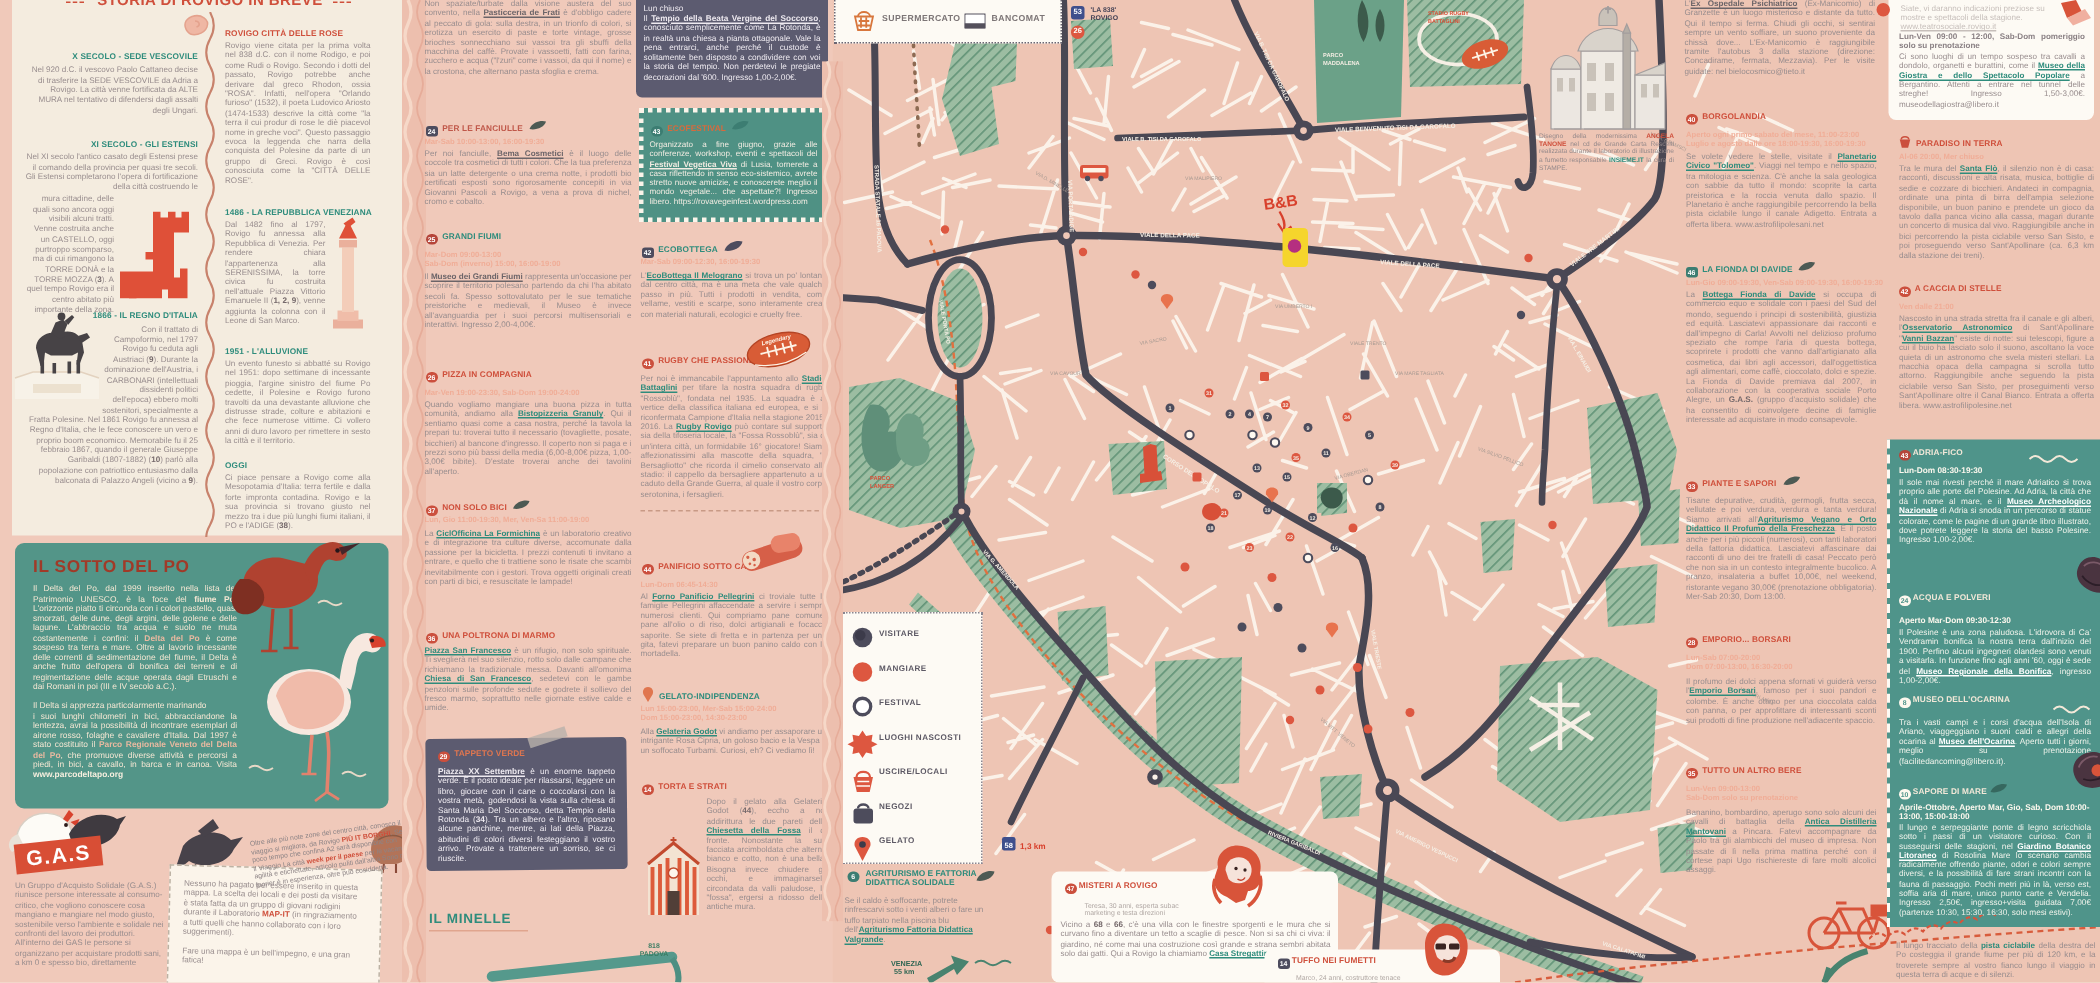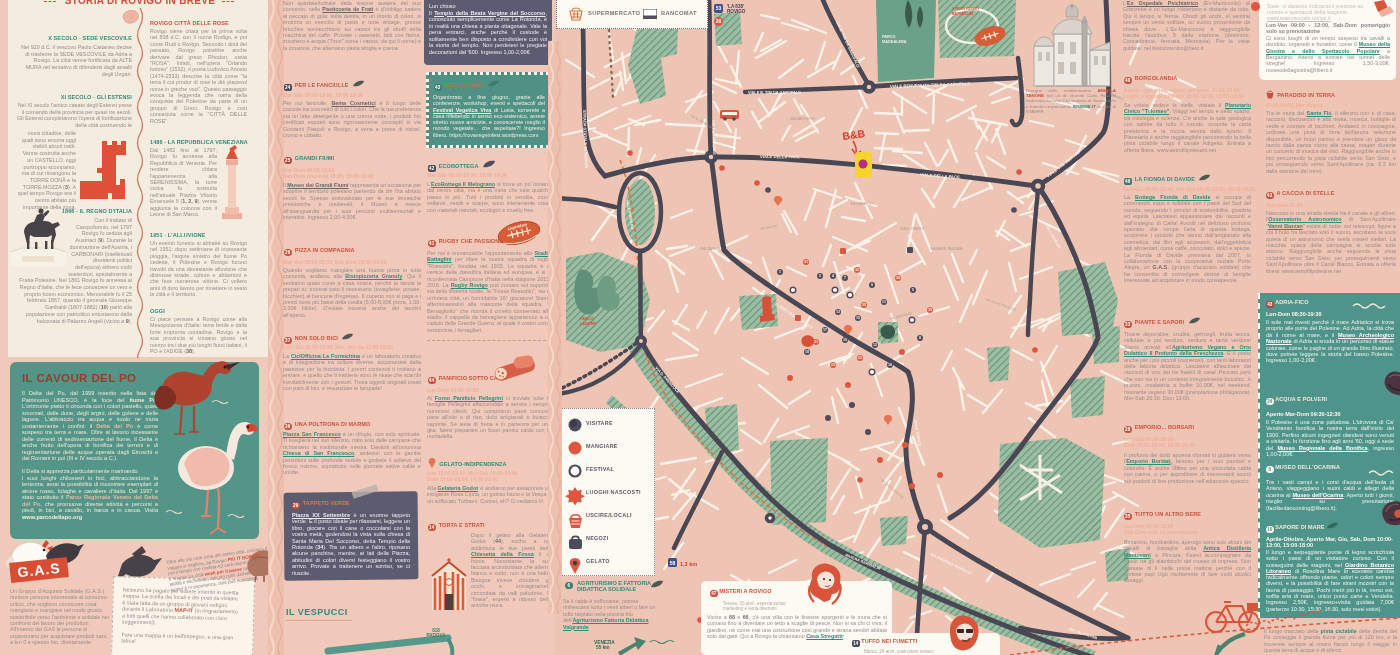--- a/index.html
+++ b/index.html
@@ -480,21 +480,21 @@
 <div class="abs hdr teal" style="left:150px;top:232px;width:120px;">1951 - L'ALLUVIONE</div>
 
 <div class="abs txt" style="left:150px;top:240px;width:97px;">Un evento funesto si abbatté su Rovigo nel 1951: dopo settimane di incessante pioggia, l'argine sinistro del fiume Po cedette, il Polesine e Rovigo furono travolti da una devastante alluvione che distrusse strade, colture e abitazioni e che fece numerose vittime. Ci vollero anni di duro lavoro per rimettere in sesto la città e il territorio.</div>
 
 <div class="abs hdr teal" style="left:150px;top:308px;width:120px;">OGGI</div>
 
 <div class="abs txt" style="left:150px;top:316px;width:97px;">Ci piace pensare a Rovigo come alla Mesopotamia d'Italia: terra fertile e dalla forte impronta contadina. Rovigo e la sua provincia si trovano giusto nel mezzo tra i due più lunghi fiumi italiani, il PO e l'ADIGE (<b class="dk">38</b>).</div>
 
 <div class="abs" style="left:10px;top:362px;width:249px;height:177px;background:#539588;border-radius:6px;"></div>
 
-<div class="abs" style="left:22px;top:372px;font-size:11.5px;font-weight:bold;color:#a03a28;letter-spacing:.4px;">IL CAVOUR DEL PO</div>
+<div class="abs" style="left:22px;top:372px;font-size:11.5px;font-weight:bold;color:#a03a28;letter-spacing:.4px;">IL SOTTO DEL PO</div>
 
 <div class="abs" style="left:22px;top:390px;width:136px;font-size:5.6px;line-height:6.5px;color:#f3e6d2;text-align:justify;">Il Delta del Po, dal 1999 inserito nella lista del Patrimonio UNESCO, è la foce del <b>fiume Po</b>. L'orizzonte piatto ti circonda con i colori pastello, quasi smorzati, delle dune, degli argini, delle golene e delle lagune. L'abbraccio tra acqua e suolo ne muta costantemente i confini: il <b style="color:#e8b9a0;">Delta del Po</b> è come sospeso tra terra e mare. Oltre al lavorio incessante delle correnti di sedimentazione del fiume, il Delta è anche frutto dell'opera di bonifica dei terreni e di regimentazione delle acque operata dagli Etruschi e dai Romani in poi (III e IV secolo a.C.).<br><br>Il Delta si apprezza particolarmente marinando<br>i suoi lunghi chilometri in bici, abbracciandone la lentezza, avrai la possibilità di incontrare esemplari di airone rosso, folaghe e cavaliere d'Italia. Dal 1997 è stato costituito il <b style="color:#e8b9a0;">Parco Regionale Veneto del Delta del Po</b>, che promuove diverse attività e percorsi a piedi, in bici, a cavallo, in barca e in canoa. Visita <b style="color:#f7efdf;">www.parcodeltapo.org</b></div>
 
 <svg class="abs" style="left:148px;top:356px;" width="92" height="96" viewBox="0 0 92 96">
       <g>
         <path d="M14 34 C14 22 26 14 40 16 L56 20 C64 22 66 30 62 38 C56 48 40 52 28 48 C18 45 14 40 14 34 Z" fill="#b04230"></path>
         <path d="M12 30 C6 36 4 46 10 52 C16 56 26 52 28 44 C29 37 24 32 18 30 Z" fill="#7e2f22"></path>
         <path d="M54 22 C58 14 62 8 70 6 C76 4 82 7 83 12 C84 16 80 18 76 18 L72 17 C68 17 66 22 64 28 L60 36 Z" fill="#b04230"></path>
         <path d="M78 9 L92 6 80 14 Z" fill="#46262a"></path>
         <circle cx="77" cy="11" r="1.5" fill="#26161a"></circle>
@@ -595,21 +595,21 @@
 <div class="abs txt" style="left:283px;top:353px;width:138px;">La <span class="lnk">CiclOfficina La Formichina</span> è un laboratorio creativo e di integrazione tra culture diverse, accomunate dalla passione per la bicicletta. I prezzi contenuti ti invitano a entrare, e quello che ti trattiene sono le risate che scambi inevitabilmente con i gestori. Trova oggetti originali creati con parti di bici, e resuscitate le lampade!</div>
 
 <div class="abs hdr red" style="left:284px;top:421px;"><span class="badge">36</span>&nbsp; UNA POLTRONA DI MARMO</div>
 <div class="abs txt" style="left:283px;top:431px;width:138px;"><span class="lnk">Piazza San Francesco</span> è un rifugio, non solo spirituale. Ti sveglierà nel suo silenzio, rotto solo dalle campane che richiamano la tradizionale messa. Davanti all'omonima <span class="lnk">Chiesa di San Francesco</span>, sedetevi con le gambe penzoloni sulle profonde sedute e godrete il sollievo del fresco marmo, soprattutto nelle giornate estive calde e umide.</div>
 
 <div class="abs" style="left:284px;top:492px;width:134px;height:88px;background:#5c5b70;border-radius:3px;transform:rotate(-.6deg);"></div>
 <div class="abs" style="left:352px;top:488px;width:26px;height:7px;background:#b9b2ab;opacity:.8;transform:rotate(-18deg);"></div>
 <div class="abs hdr" style="left:292px;top:500px;color:#e0764f;"><span class="badge">29</span>&nbsp; TAPPETO VERDE</div>
 <div class="abs" style="left:292px;top:512px;width:118px;font-size:5.5px;line-height:6.4px;color:#eeeaf0;text-align:justify;"><b style="text-decoration:underline;">Piazza XX Settembre</b> è un enorme tappeto verde. È il posto ideale per rilassarsi, leggere un libro, giocare con il cane o coccolarsi con la vostra metà, godendosi la vista sulla chiesa di Santa Maria Del Soccorso, detta Tempio della Rotonda (<b>34</b>). Tra un albero e l'altro, riposano alcune panchine, mentre, ai lati della Piazza, abitudini di colori diversi festeggiano il vostro arrivo. Provate a trattenere un sorriso, se ci riuscite.</div>
 
-<div class="abs" style="left:286px;top:607px;font-size:9px;font-weight:bold;color:#2e8c7c;letter-spacing:.5px;">IL VESPUCCI</div>
+<div class="abs" style="left:286px;top:607px;font-size:9px;font-weight:bold;color:#2e8c7c;letter-spacing:.5px;">IL MINELLE</div>
 <div class="abs" style="left:286px;top:620px;width:66px;height:1px;background:#e0a58e;"></div>
 
 <div class="abs" style="left:424px;top:0;width:128px;height:65px;background:#5c5b70;border-radius:0 0 4px 4px;"></div>
 <div class="abs" style="left:429px;top:3px;width:118px;font-size:5.5px;line-height:6.5px;color:#eeeaf0;text-align:justify;">Lun chiuso<br>Il <b style="text-decoration:underline;">Tempio della Beata Vergine del Soccorso</b>, conosciuto semplicemente come La Rotonda, è in realtà una chiesa a pianta ottagonale. Vale la pena entrarci, anche perché il custode è solitamente ben disposto a condividere con voi la storia del tempio. Non perdetevi le pregiate decorazioni dal '600. Ingresso 1,00-2,00€.</div>
 
 <div class="abs" style="left:426px;top:72px;width:123px;height:70px;background:#4f9184;border:3px dotted #fbf4ea;"></div>
 <div class="abs hdr" style="left:434px;top:80px;color:#d86a3c;"><span class="badge" style="background:#3c7d72;">43</span>&nbsp; ECOFESTIVAL &nbsp;<svg width="13" height="7" viewBox="0 0 13 7">
         <path d="M1 6 C3 1 9 0 12 1 C11 5 5 7 1 6 Z" fill="#3c7d72"></path>
       </svg></div>
 <div class="abs" style="left:433px;top:94px;width:112px;font-size:5.4px;line-height:6.3px;color:#f2ece2;text-align:justify;">Organizzato a fine giugno, grazie alle conferenze, workshop, eventi e spettacoli del <b style="text-decoration:underline;">Festival Vegetica Viva</b> di Lusia, tornerete a casa riflettendo in senso eco-sistemico, avrete stretto nuove amicizie, e conoscerete meglio il mondo vegetale... che aspettate?! Ingresso libero. https://rovavegeinfest.wordpress.com</div>

